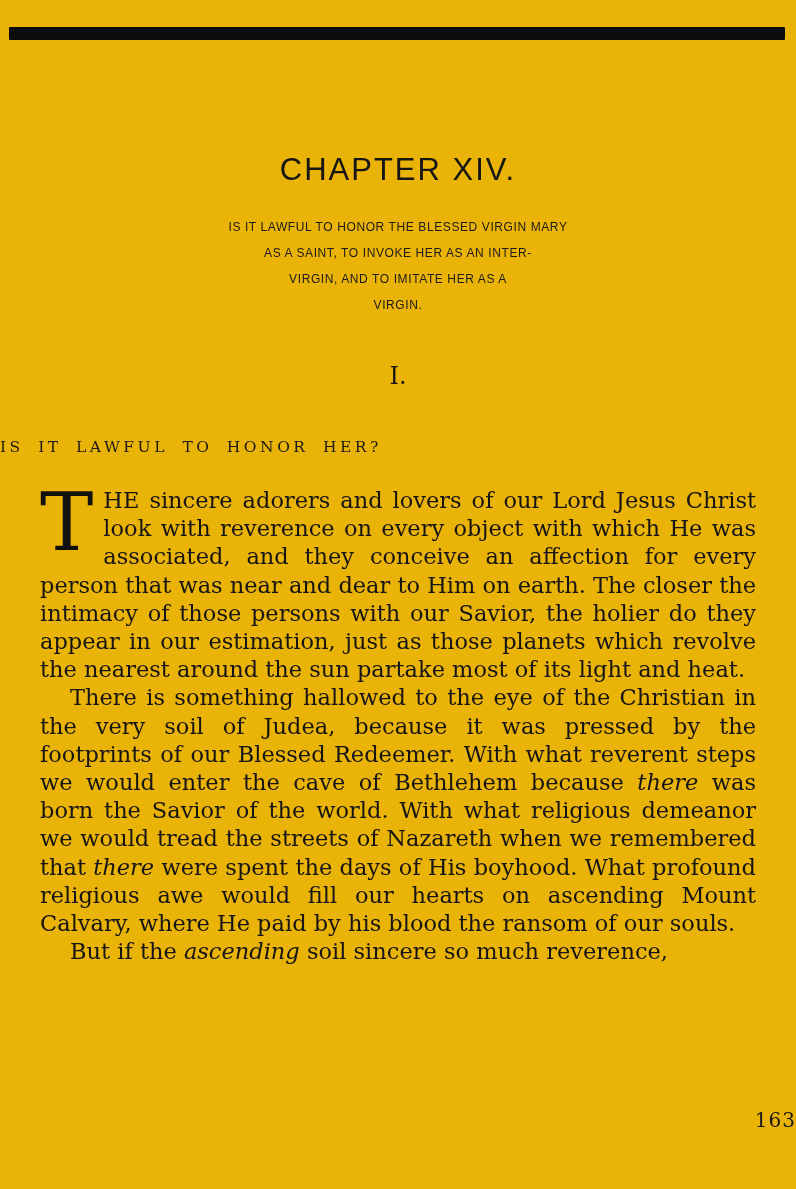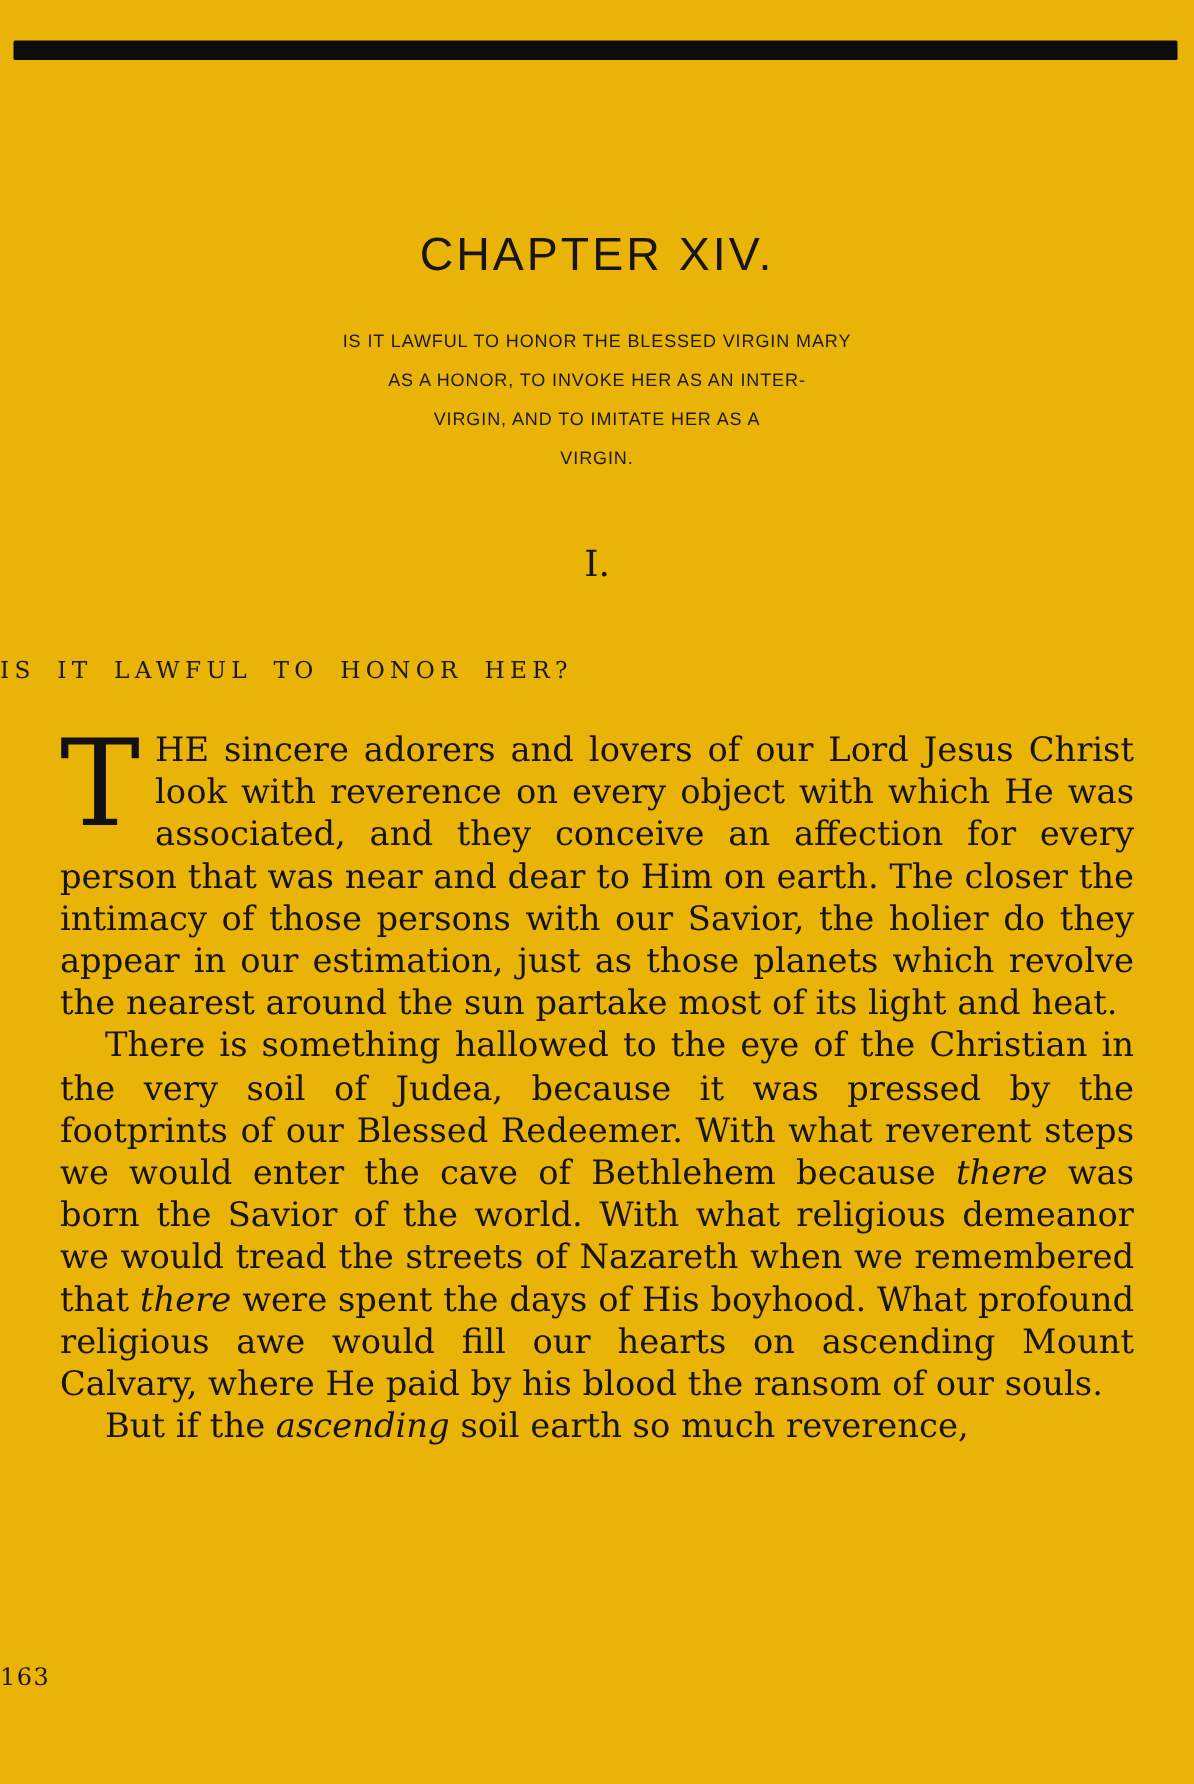--- a/index.html
+++ b/index.html
@@ -96,58 +96,58 @@
     color: #121110;
   }
   em {
     font-style: italic;
   }
   .pagenum {
     position: absolute;
     top: 1108px;
     left: 0;
     right: 0;
-    text-align: left;
+    text-align: right;
     font-family: "DejaVu Serif", serif;
-    font-size: 16px;
+    font-size: 20px;
     letter-spacing: 1px;
     color: #1a1918;
   }
 </style>
 </head>
 <body>
 
 <div class="sheet">
 
   <div class="scan-bar"></div>
 
   <h1 class="chapter">CHAPTER XIV.</h1>
 
   <div class="subtitle">
     <div>IS IT LAWFUL TO HONOR THE BLESSED VIRGIN MARY</div>
-    <div>AS A HONOR, TO INVOKE HER AS AN INTER-</div>
+    <div>AS A SAINT, TO INVOKE HER AS AN INTER-</div>
     <div>VIRGIN, AND TO IMITATE HER AS A</div>
     <div>VIRGIN.</div>
   </div>
 
   <div class="numeral">I.</div>
 
   <div class="section-heading">IS IT LAWFUL TO HONOR HER?</div>
 
   <div class="bodytext">
 
     <p>
       <span class="dropcap">T</span><span>HE sincere adorers and lovers of our Lord Jesus Christ look with reverence on every object with which He was associated, and they conceive an affection for every person that was near and dear to Him on earth. The closer the intimacy of those persons with our Savior, the holier do they appear in our estimation, just as those planets which revolve the nearest around the sun partake most of its light and heat.</span>
     </p>
 
     <p class="indent">
       <span>There is something hallowed to the eye of the Christian in the very soil of Judea, because it was pressed by the footprints of our Blessed Redeemer. With what reverent steps we would enter the cave of Bethlehem because </span><em>there</em><span> was born the Savior of the world. With what religious demeanor we would tread the streets of Nazareth when we remembered that </span><em>there</em><span> were spent the days of His boyhood. What profound religious awe would fill our hearts on ascending Mount Calvary, where He paid by his blood the ransom of our souls.</span>
     </p>
 
     <p class="indent">
-      <span>But if the </span><em>ascending</em><span> soil earth so much reverence,</span>
+      <span>But if the </span><em>ascending</em><span> soil sincere so much reverence,</span>
     </p>
 
   </div>
 
   <div class="pagenum">163</div>
 
 </div>
 
 </body></html>

